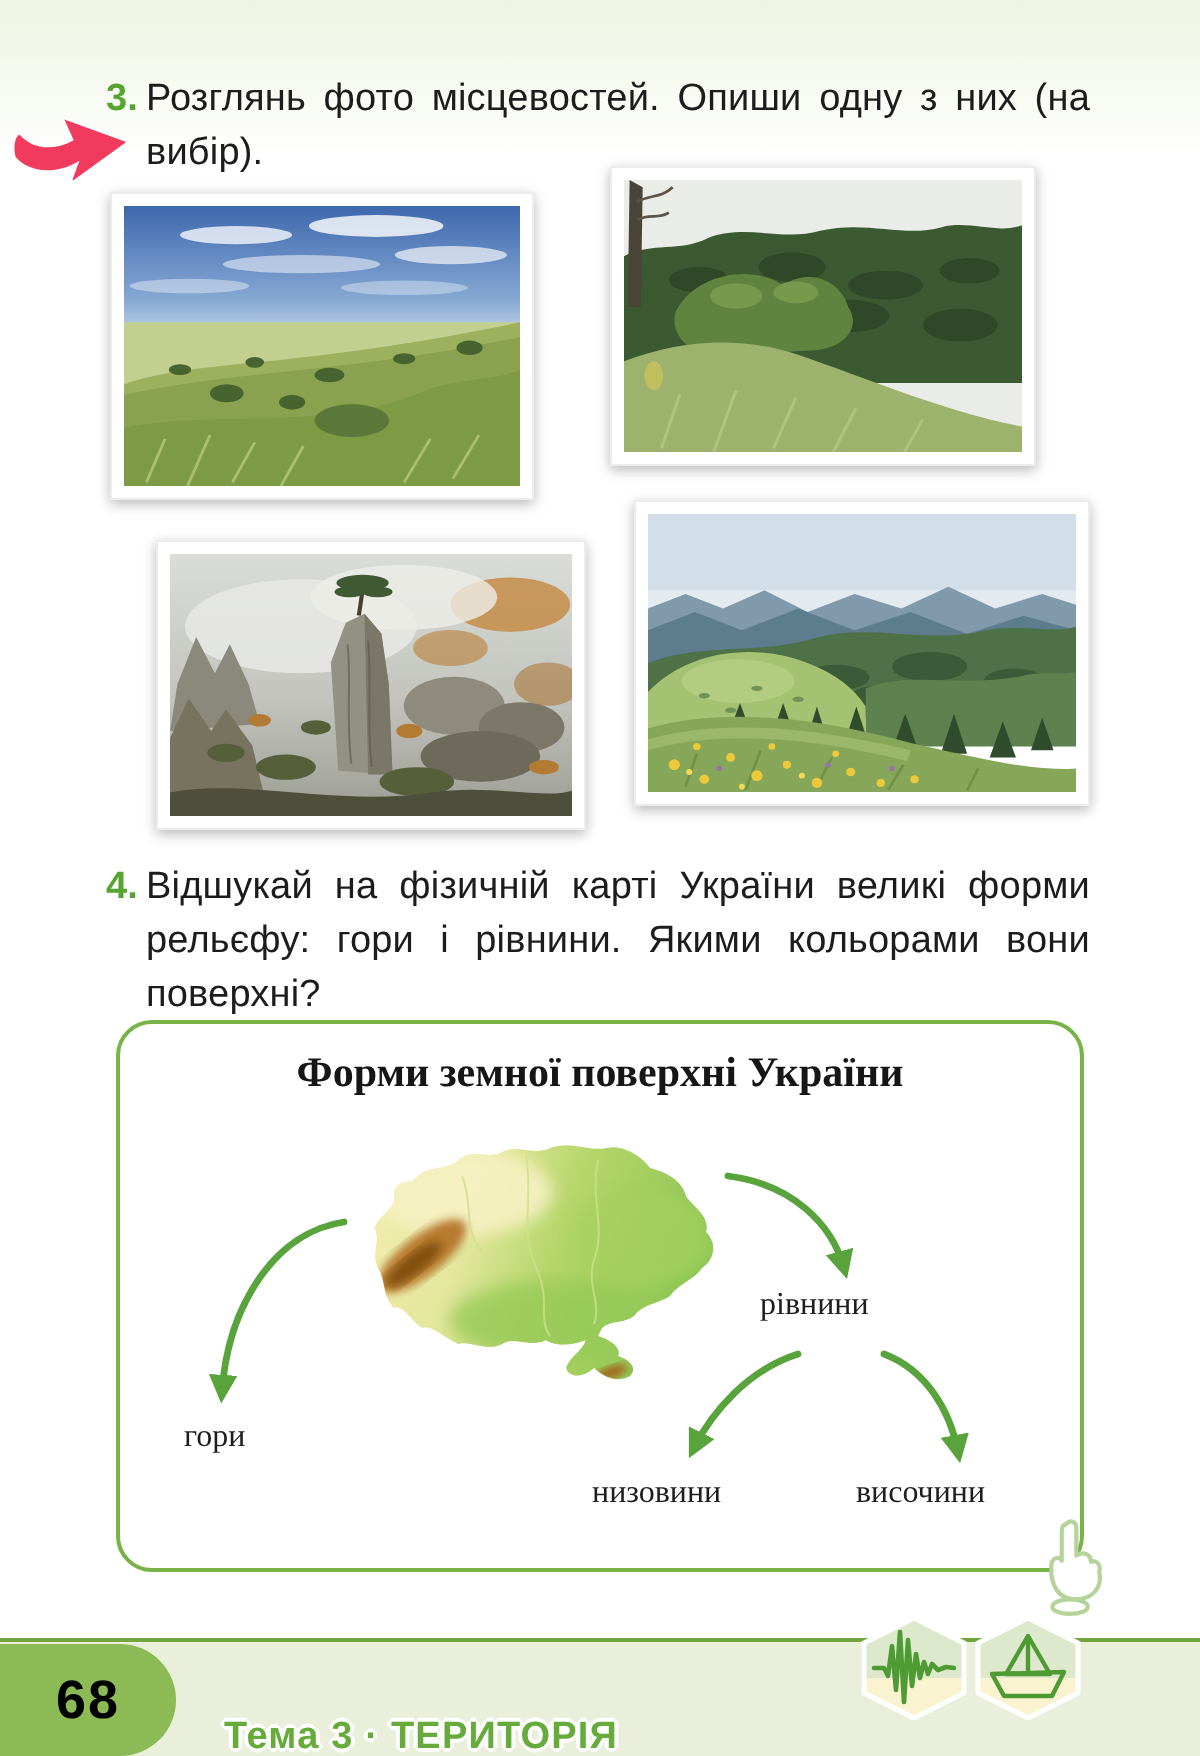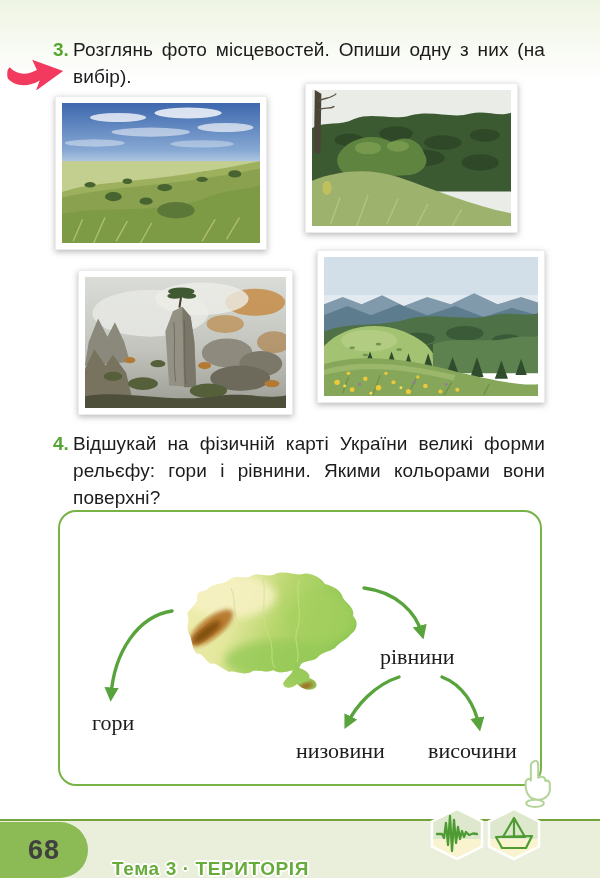--- a/index.html
+++ b/index.html
@@ -26,32 +26,32 @@
   .ph3{left:78px;  top:270px; width:215px; height:145px;}
   .ph4{left:317px; top:250px; width:228px; height:153px;}
   
   .diagram{position:absolute; left:58px; top:510px; width:484px; height:276px;
     border:2px solid #79b347; border-radius:18px; background:#ffffff; box-sizing:border-box;}
   .diagram-title{position:absolute; left:0; right:0; top:12px; text-align:center;
     font-family:"Liberation Serif","DejaVu Serif",serif; font-weight:700; font-size:21px; color:#161616;}
   .map{position:absolute; left:110px; top:52px; width:202px; height:140px;}
   .arrows{position:absolute; left:0; top:0; width:480px; height:272px;}
   .dlabel{position:absolute; font-family:"Liberation Serif","DejaVu Serif",serif;
-    font-size:22px; color:#1d1d1d;}
+    font-size:16px; color:#1d1d1d;}
   .lbl-mountains{left:32px;  top:198px;}
   .lbl-plains   {left:320px; top:132px;}
   .lbl-lowlands {left:236px; top:226px;}
   .lbl-uplands  {left:368px; top:226px;}
   .hand{position:absolute; left:512px; top:758px; width:44px; height:50px;}
   
   .footer-line{position:absolute; left:0; top:819px; width:600px; height:2px; background:#74a53c;}
   .footer-band{position:absolute; left:0; top:821px; width:600px; height:57px; background:#e9efdb;}
   .page-tab{position:absolute; left:0; top:822px; width:88px; height:56px; background:#8cba55;
     border-radius:0 28px 28px 0; display:flex; align-items:center; justify-content:center;}
-  .page-num{color:#404040; font-size:27px; font-weight:700; letter-spacing:1px;}
+  .page-num{color:#000000; font-size:27px; font-weight:700; letter-spacing:1px;}
   .topic{position:absolute; left:112px; top:840px; font-size:19px; font-weight:700;
     color:#67ac3b; letter-spacing:0.6px;
     text-shadow:-2px 0 0 #fff, 2px 0 0 #fff, 0 -2px 0 #fff, 0 2px 0 #fff,
       -1px -1px 0 #fff, 1px -1px 0 #fff, -1px 1px 0 #fff, 1px 1px 0 #fff;margin-top:18px;}
   .hex{position:absolute; top:808px; width:56px; height:52px;}
   .hex1{left:429px;}
   .hex2{left:486px;}
 </style>
 </head>
 <body>
@@ -261,20 +261,21 @@
       </g>
     </svg>
   </div>
 
   <div class="task task4">
     <span class="num">4.</span>
     <span class="txt">Відшукай на фізичній карті України великі форми рельєфу: гори і рівнини. Якими кольорами вони поверхні?</span>
   </div>
 
   <div class="diagram">
+    <div class="diagram-title">Форми земної поверхні України</div>
 
     <svg class="map" viewBox="0 0 200 140">
       <defs>
         <linearGradient id="relief" x1="0" y1="0" x2="1" y2="0.25">
           <stop offset="0" stop-color="#f2eeb2"></stop>
             <stop offset="0.35" stop-color="#e3e79c"></stop>
           <stop offset="0.6" stop-color="#b7d66c"></stop>
             <stop offset="1" stop-color="#8cc653"></stop>
         </linearGradient>
         <clipPath id="ua">

